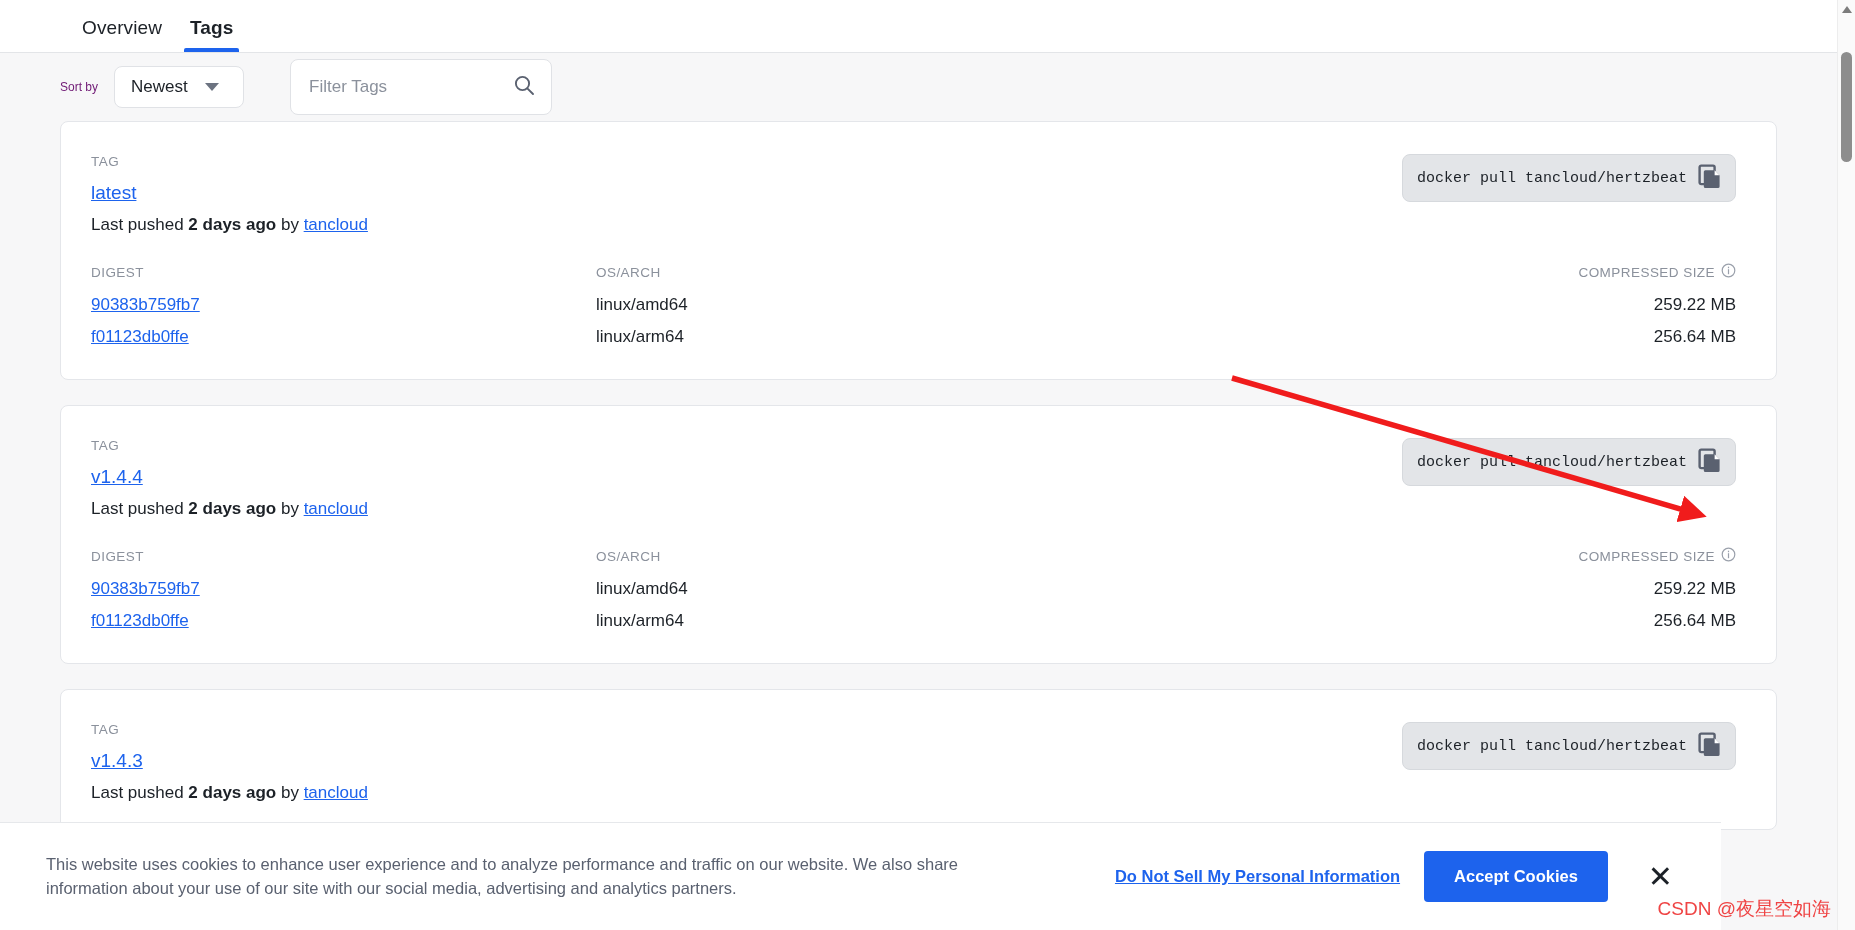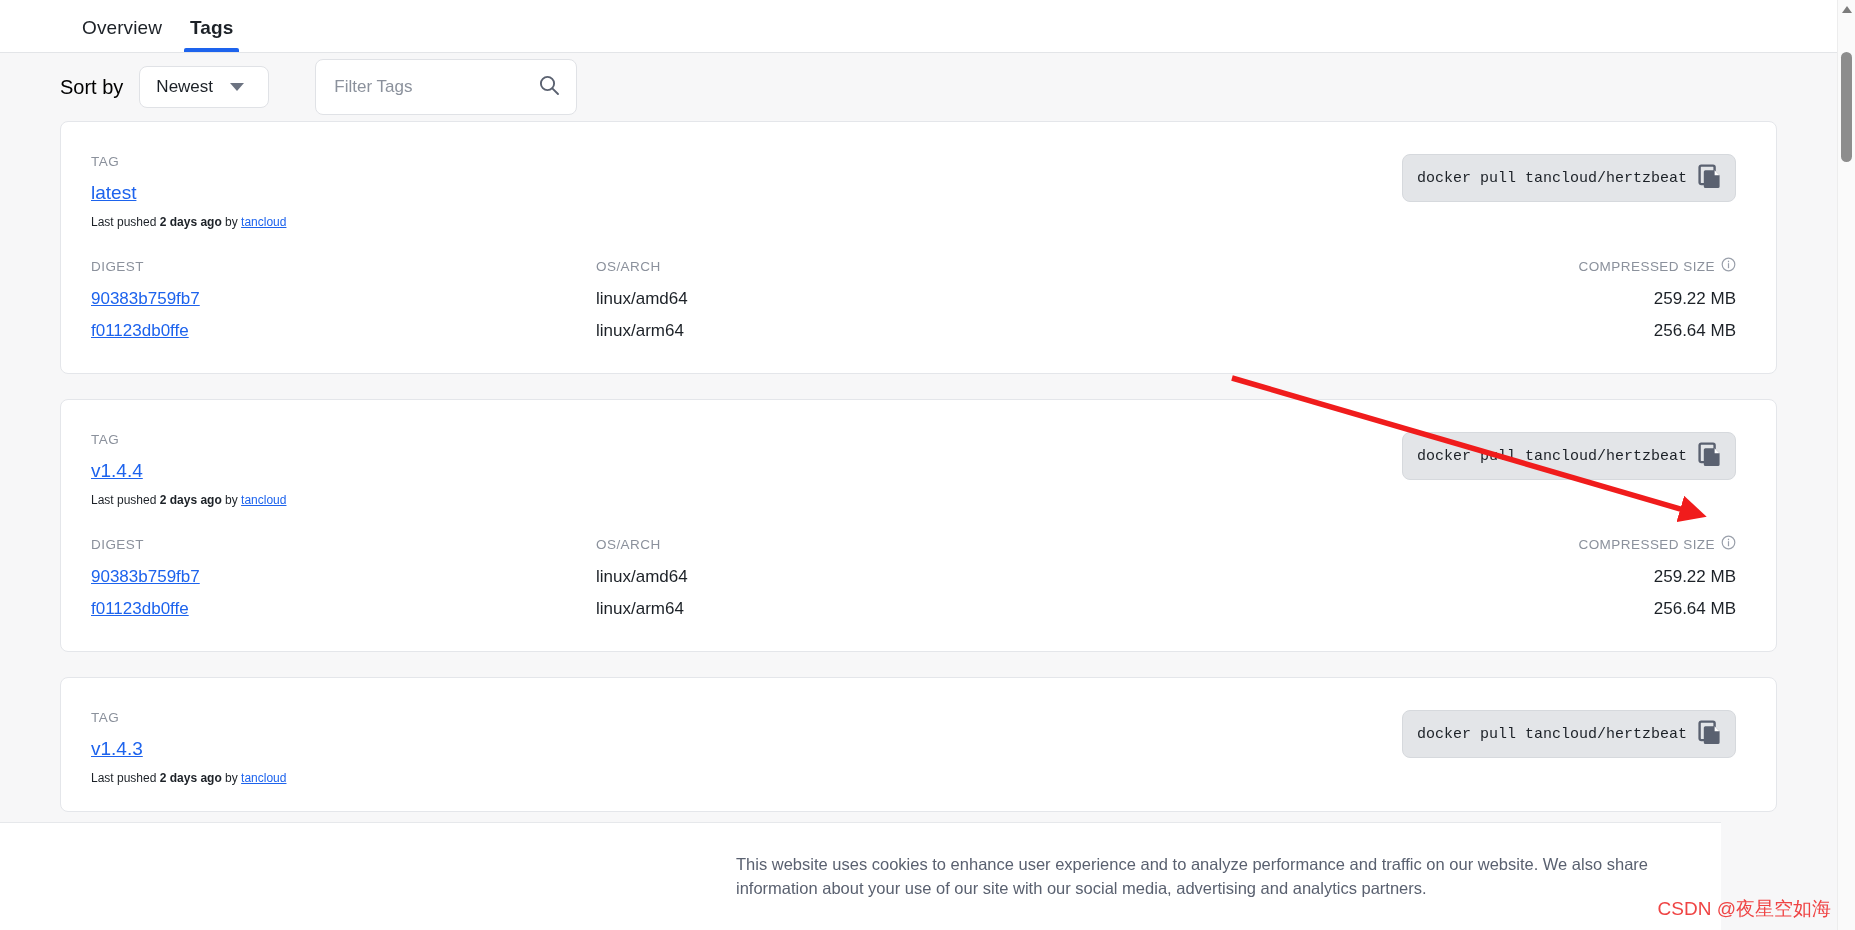--- a/index.html
+++ b/index.html
@@ -26,21 +26,21 @@
     content: ""; position: absolute; left: 8px; right: 8px; bottom: 0;
     height: 4px; background: #1d63ed; border-radius: 2px 2px 0 0;
   }
 
   
   .toolbar {
     position: absolute; top: 53px; left: 0; right: 18px; height: 68px;
     display: flex; align-items: center; padding-left: 60px; gap: 16px;
     background: #f7f7f8;
   }
-  .sortlabel { font-size: 20px; color: #000000; }
+  .sortlabel { font-size: 12px; color: #701a75; }
   .select {
     width: 130px; height: 42px; background: #fff;
     border: 1px solid #e0e2e6; border-radius: 8px;
     display: flex; align-items: center; justify-content: space-between;
     padding: 0 24px 0 16px; cursor: pointer;
   }
   .select-value { font-size: 17px; color: #1c2127; }
   .caret {
     width: 0; height: 0; border-left: 7px solid transparent;
     border-right: 7px solid transparent; border-top: 8px solid #6c7381;
@@ -64,21 +64,21 @@
     margin-bottom: 25px; padding: 32px 40px 26px 30px; position: relative;
   }
   .card-top { display: flex; justify-content: space-between; align-items: flex-start; }
   .colhdr {
     font-size: 13.5px; color: #8b919c; letter-spacing: .45px; text-transform: uppercase;
   }
   .tagname {
     font-size: 19px; color: #1d63ed; text-decoration: underline;
     margin-top: 13px; display: inline-block; cursor: pointer;
   }
-  .pushed { font-size: 12px; color: #1c2127; margin-top: 11px; }
+  .pushed { font-size: 17px; color: #1c2127; margin-top: 11px; }
   .pushed b { font-weight: bold; }
   .pushed a { color: #1d63ed; text-decoration: underline; cursor: pointer; }
 
   .pullbox {
     background: #e3e5e8; border: 1px solid #d6d9dd; border-radius: 8px;
     height: 48px; width: 334px; display: flex; align-items: center;
     justify-content: space-between; padding: 0 12px 0 14px; cursor: pointer;
   }
   .pullcmd {
     font-family: "Liberation Mono", monospace; font-size: 15px; color: #1c2127;
@@ -310,17 +310,22 @@
     <line x1="1232" y1="378" x2="1694" y2="513" stroke="#f01c1c" stroke-width="5.5" marker-end="url(#ahead)"></line>
   </svg>
 
   <div class="sbar">
     <div class="sbar-up"></div>
     <div class="sthumb"></div>
   </div>
 
   <div class="cookie">
     <div class="cookie-text">This website uses cookies to enhance user experience and to analyze performance and traffic on our website. We also share information about your use of our site with our social media, advertising and analytics partners.</div>
+    <div class="cookie-right">
+      <a class="dns-link">Do Not Sell My Personal Information</a>
+      <button class="accept-btn">Accept Cookies</button>
+      <span class="close-x">✕</span>
+    </div>
   </div>
 
   <div class="watermark">CSDN @夜星空如海</div>
 
 </div>
 
 </body></html>

